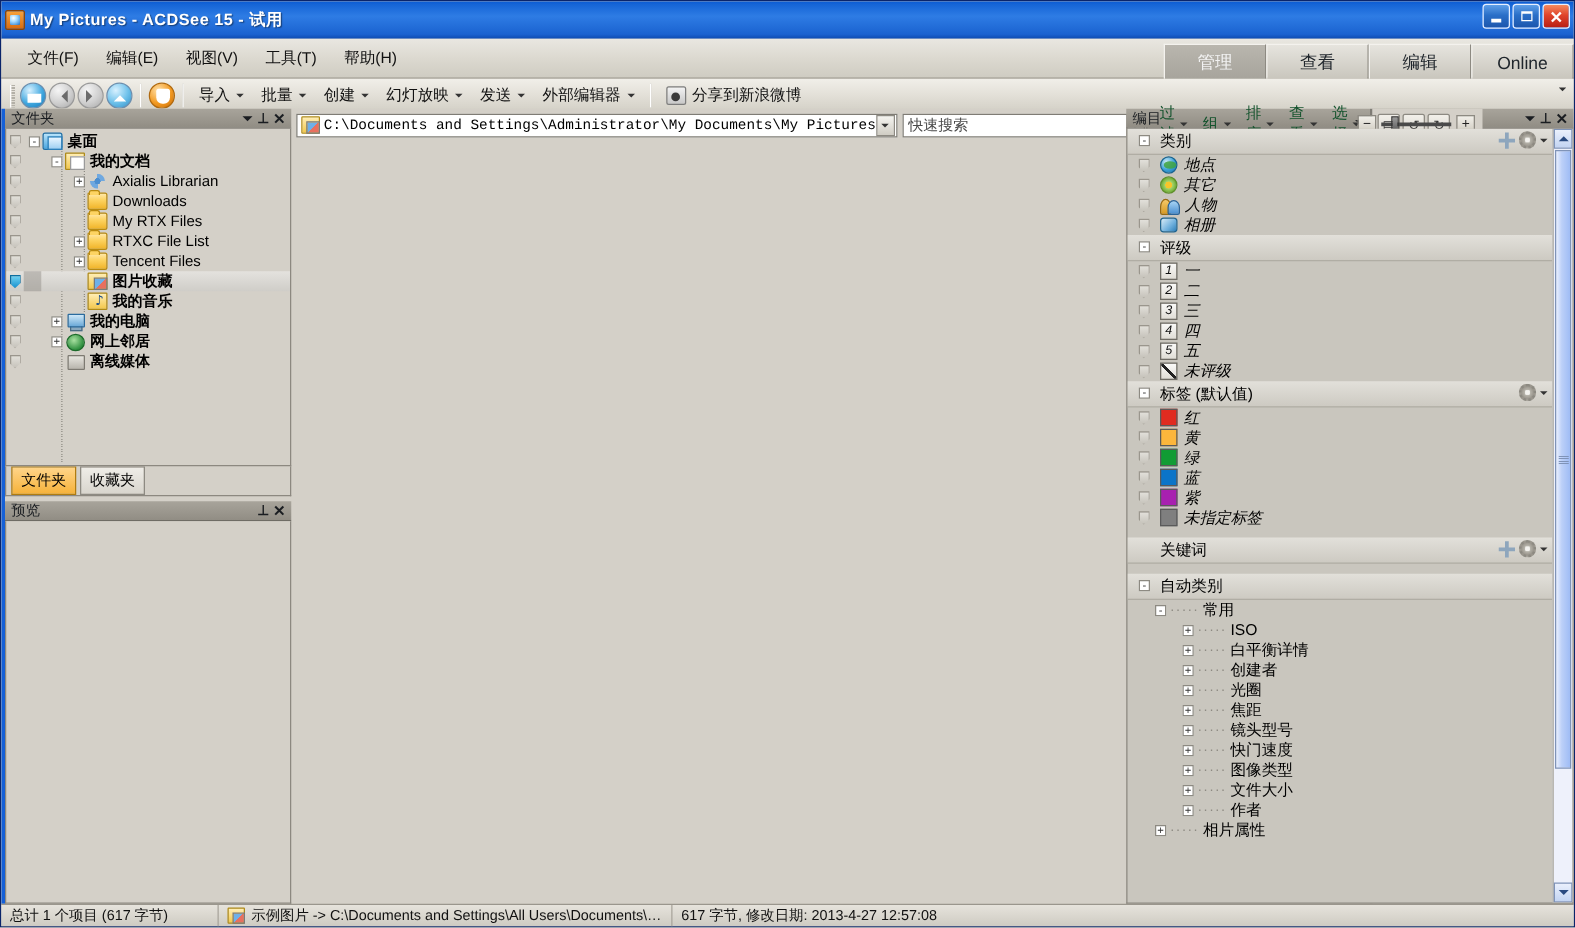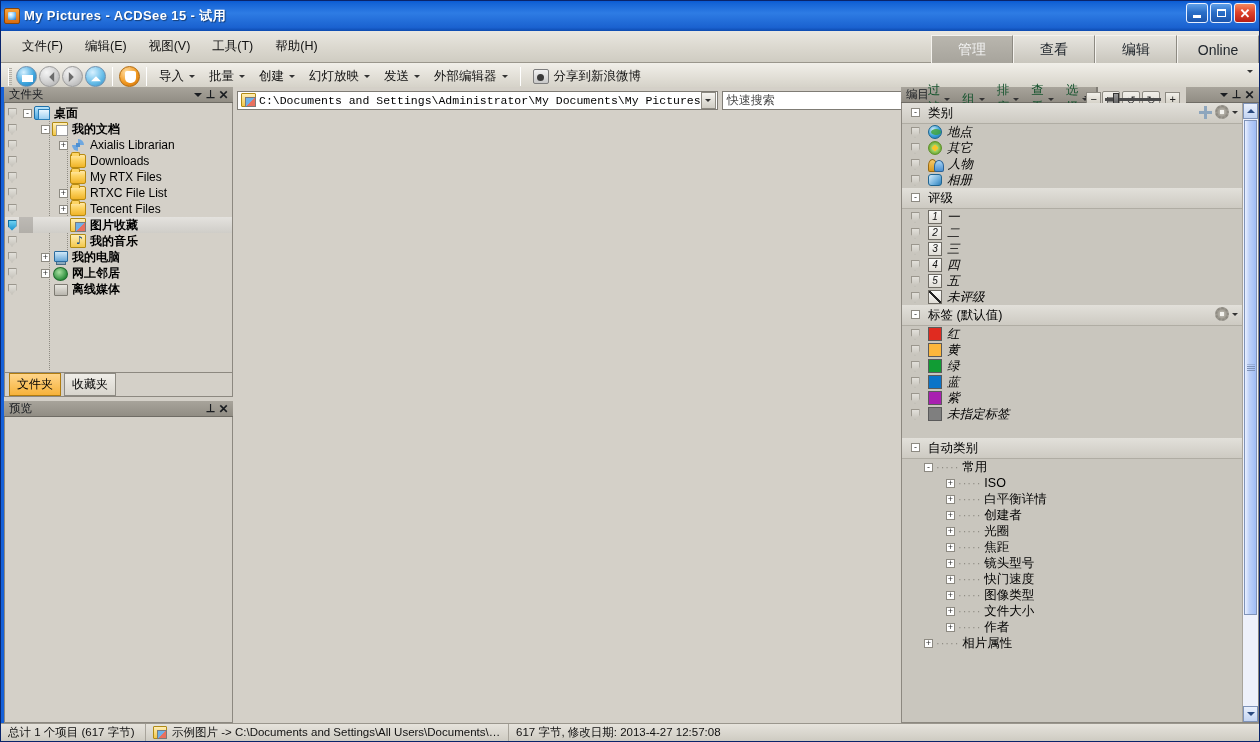--- a/index.html
+++ b/index.html
@@ -886,20 +886,28 @@
               <span>紫</span>
             </div>
             <div class="cat-row">
               <div class="cr-tag">
                 <div class="tag-shield"></div>
               </div>
               <div class="sw" style="background: rgb(127, 127, 127);"></div>
               <span>未指定标签</span>
             </div>
             <div style="height: 8px;"></div>
+            <div class="sec-head">
+              <span>关键词</span>
+              <div class="sec-actions">
+                <span class="plus-ico"></span>
+                <span class="gear-ico"></span>
+                <span class="caret"></span>
+              </div>
+            </div>
             <div style="height: 8px;"></div>
             <div class="sec-head">
               <div class="exp">-</div>
               <span>自动类别</span>
             </div>
             <div class="auto-row">
               <div style="width: 22px; flex: 0 0 auto;"></div>
               <div class="exp">-</div>
               <span class="dots">·····</span>
               <span>常用</span>
@@ -982,21 +990,21 @@
           <div class="cvs-thumb">
             <span class="cvs-grip"></span>
           </div>
         </div>
       </div>
     </div>
 
   </div>
 
   <div class="statusbar">
-    <div class="sb-cell" style="width:145px;">
+    <div class="sb-cell" style="width:174px;">
       <span>总计 1 个项目 (617 字节)</span>
     </div>
     <div class="sb-cell" style="width:363px;">
       <span class="sb-ico"></span>
       <span class="sb-path">示例图片 -&gt; C:\Documents and Settings\All Users\Documents\My...</span>
     </div>
     <div class="sb-cell">
       <span>617 字节, 修改日期: 2013-4-27 12:57:08</span>
     </div>
   </div>

